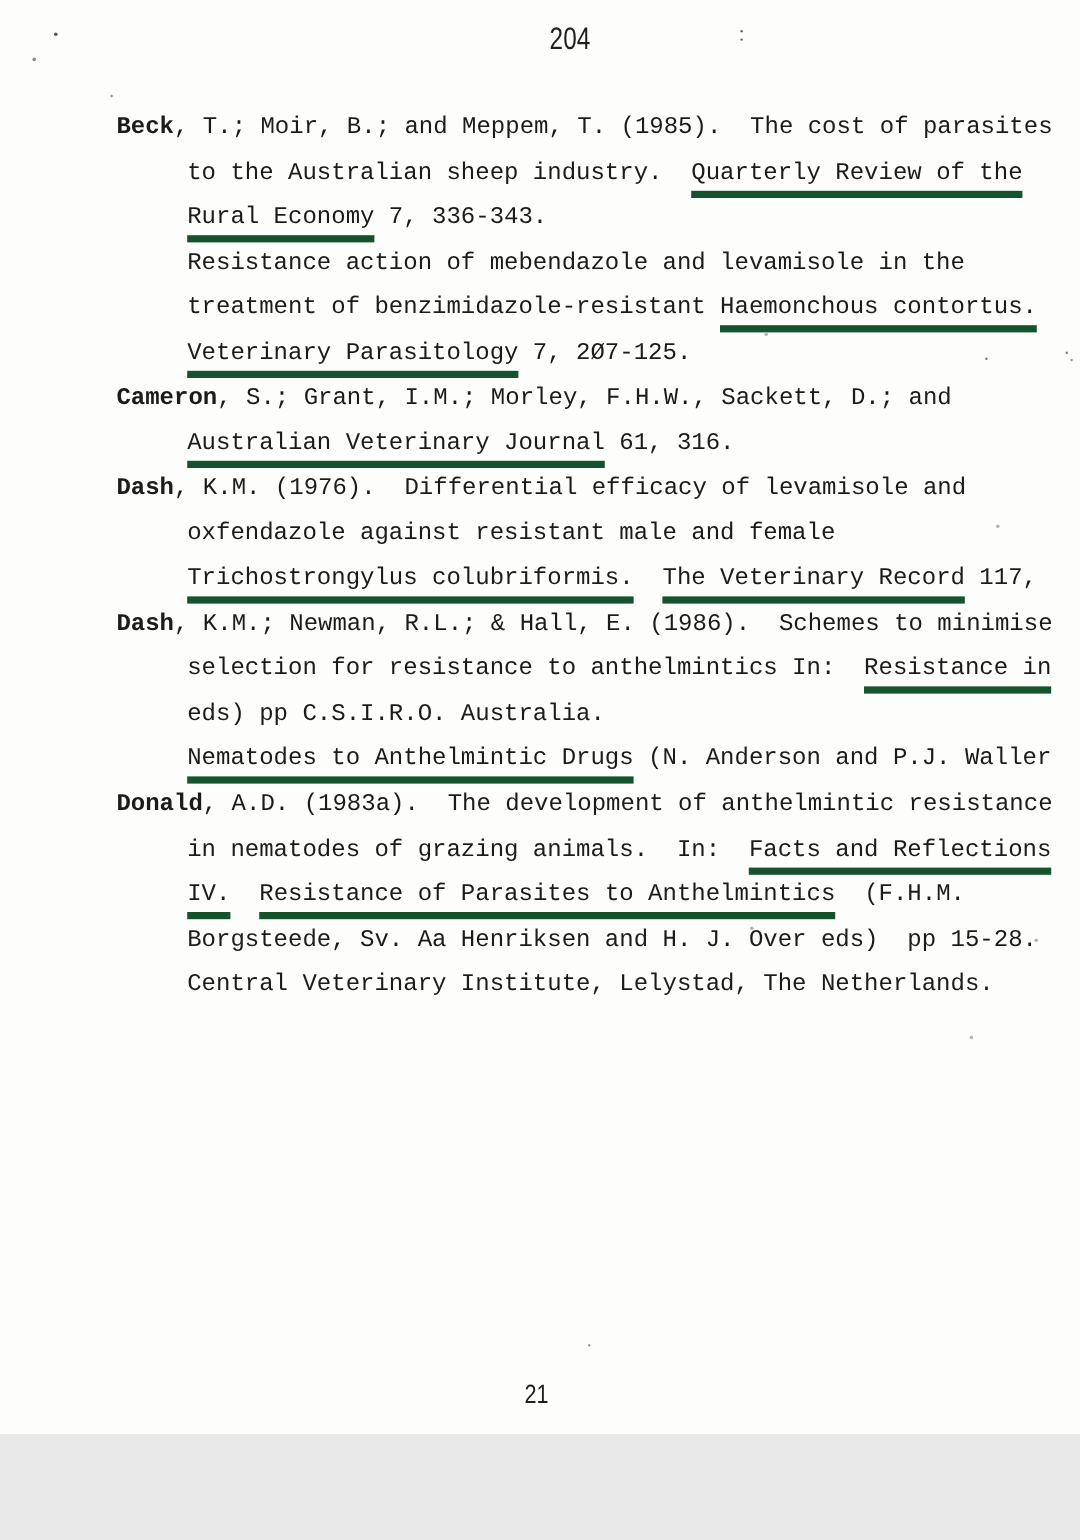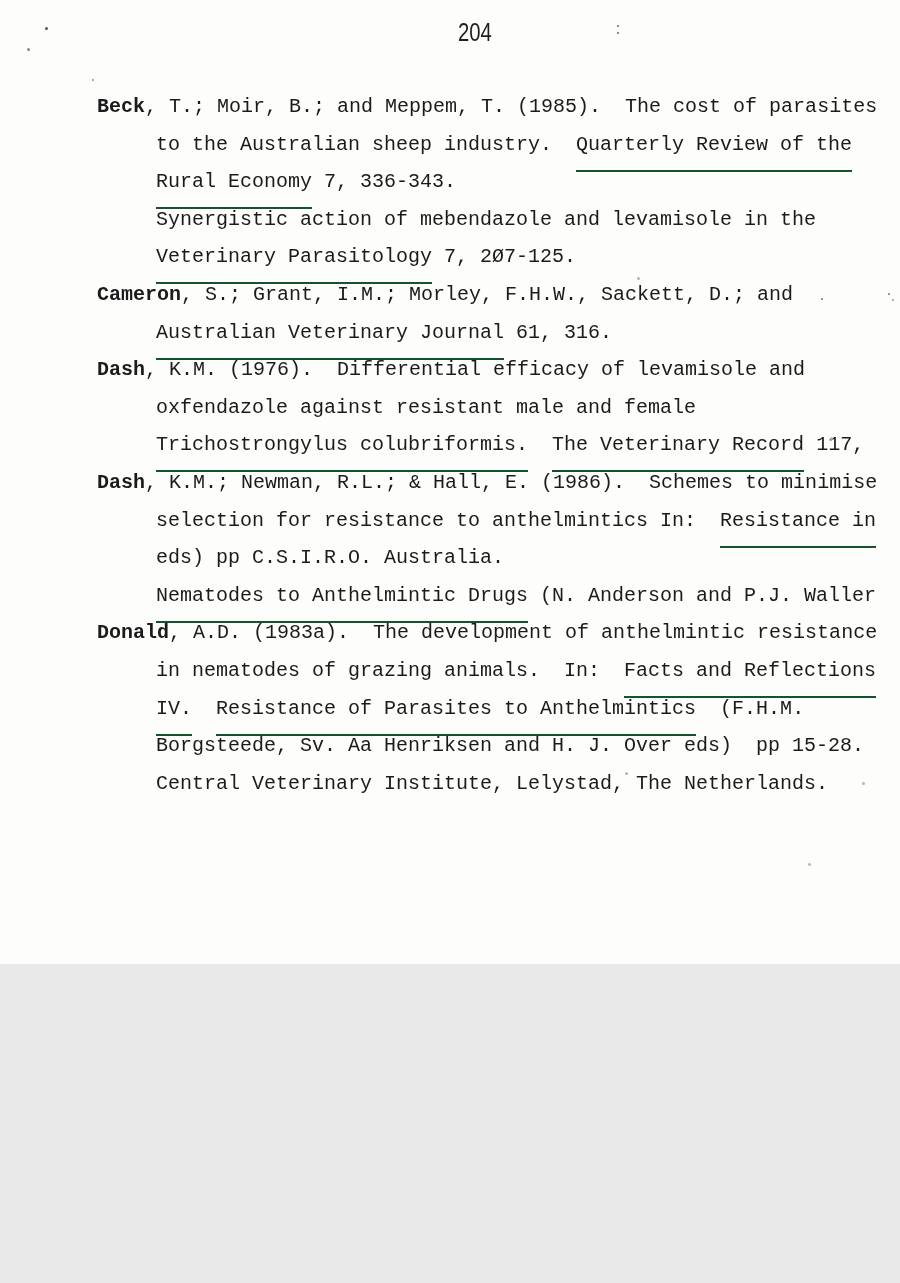--- a/index.html
+++ b/index.html
@@ -1,31 +1,31 @@
 <!DOCTYPE html>
 <html><head>
 <meta charset="utf-8">
 <style>
   html,body{margin:0;padding:0;}
   body{background:#e9e9e9;}
   .page{
-    position:relative;width:900px;height:964px;background:#fefefdff;
+    position:relative;width:900px;height:1195px;background:#fefefdff;
     background:#fdfdfc;overflow:hidden;
     font-family:"Liberation Mono","DejaVu Sans Mono",monospace;
     color:#1b1b1b;
   }
   .refs{position:absolute;left:97px;top:88px;}
   .entry{display:block;}
   .rline{
     white-space:pre;font-size:20px;line-height:37.6px;height:37.6px;
     letter-spacing:0;
   }
   .rline.cont{padding-left:59px;}
   .b{font-weight:700;}
-  .u{border-bottom:2px solid #14532d;padding-bottom:14px;}
+  .u{border-bottom:6px solid #14532d;padding-bottom:3px;}
   .pagenum{
     position:absolute;font-family:"Liberation Sans",sans-serif;color:#1f1f1f;
     transform-origin:left top;
   }
   .pagenum.top{left:458px;top:17px;font-size:26px;transform:scaleX(0.78);}
   .pagenum.bottom{left:437px;top:1149px;font-size:22px;transform:scaleX(0.82);}
   .speck{position:absolute;border-radius:50%;width:3px;height:3px;background:#8a8a8a;}
   .speck.s2{width:2px;height:2px;}
   .speck.dark{background:#555;}
   .speck.faint{background:#b5b5b5;}
@@ -40,21 +40,22 @@
   <div class="speck s2" style="left:617px;top:25px;background:#666;"></div>
   <div class="speck s2" style="left:617px;top:32px;background:#666;"></div>
 
   <div class="refs">
       <div class="entry">
         <div class="rline"><span class="b">Beck</span><span>, T.; Moir, B.; and Meppem, T. (1985).  The cost of parasites</span></div>
         <div class="rline cont"><span>to the Australian sheep industry.  </span><span class="u">Quarterly Review of the</span></div>
         <div class="rline cont"><span class="u">Rural Economy</span><span> 7, 336-343.</span></div>
       </div>
       <div class="entry">
-        <div class="rline cont"><span>Synergistic action of mebendazole and levamisole in the</span></div>
+        <div class="rline cont"><span>Resistance action of mebendazole and levamisole in the</span></div>
+        <div class="rline cont"><span>treatment of benzimidazole-resistant </span><span class="u">Haemonchous contortus.</span></div>
         <div class="rline cont"><span class="u">Veterinary Parasitology</span><span> 7, 2Ø7-125.</span></div>
       </div>
       <div class="entry">
         <div class="rline"><span class="b">Cameron</span><span>, S.; Grant, I.M.; Morley, F.H.W., Sackett, D.; and</span></div>
         <div class="rline cont"><span class="u">Australian Veterinary Journal</span><span> 61, 316.</span></div>
       </div>
       <div class="entry">
         <div class="rline"><span class="b">Dash</span><span>, K.M. (1976).  Differential efficacy of levamisole and</span></div>
         <div class="rline cont"><span>oxfendazole against resistant male and female</span></div>
         <div class="rline cont"><span class="u">Trichostrongylus colubriformis.</span><span>  </span><span class="u">The Veterinary Record</span><span> 117,</span></div>

